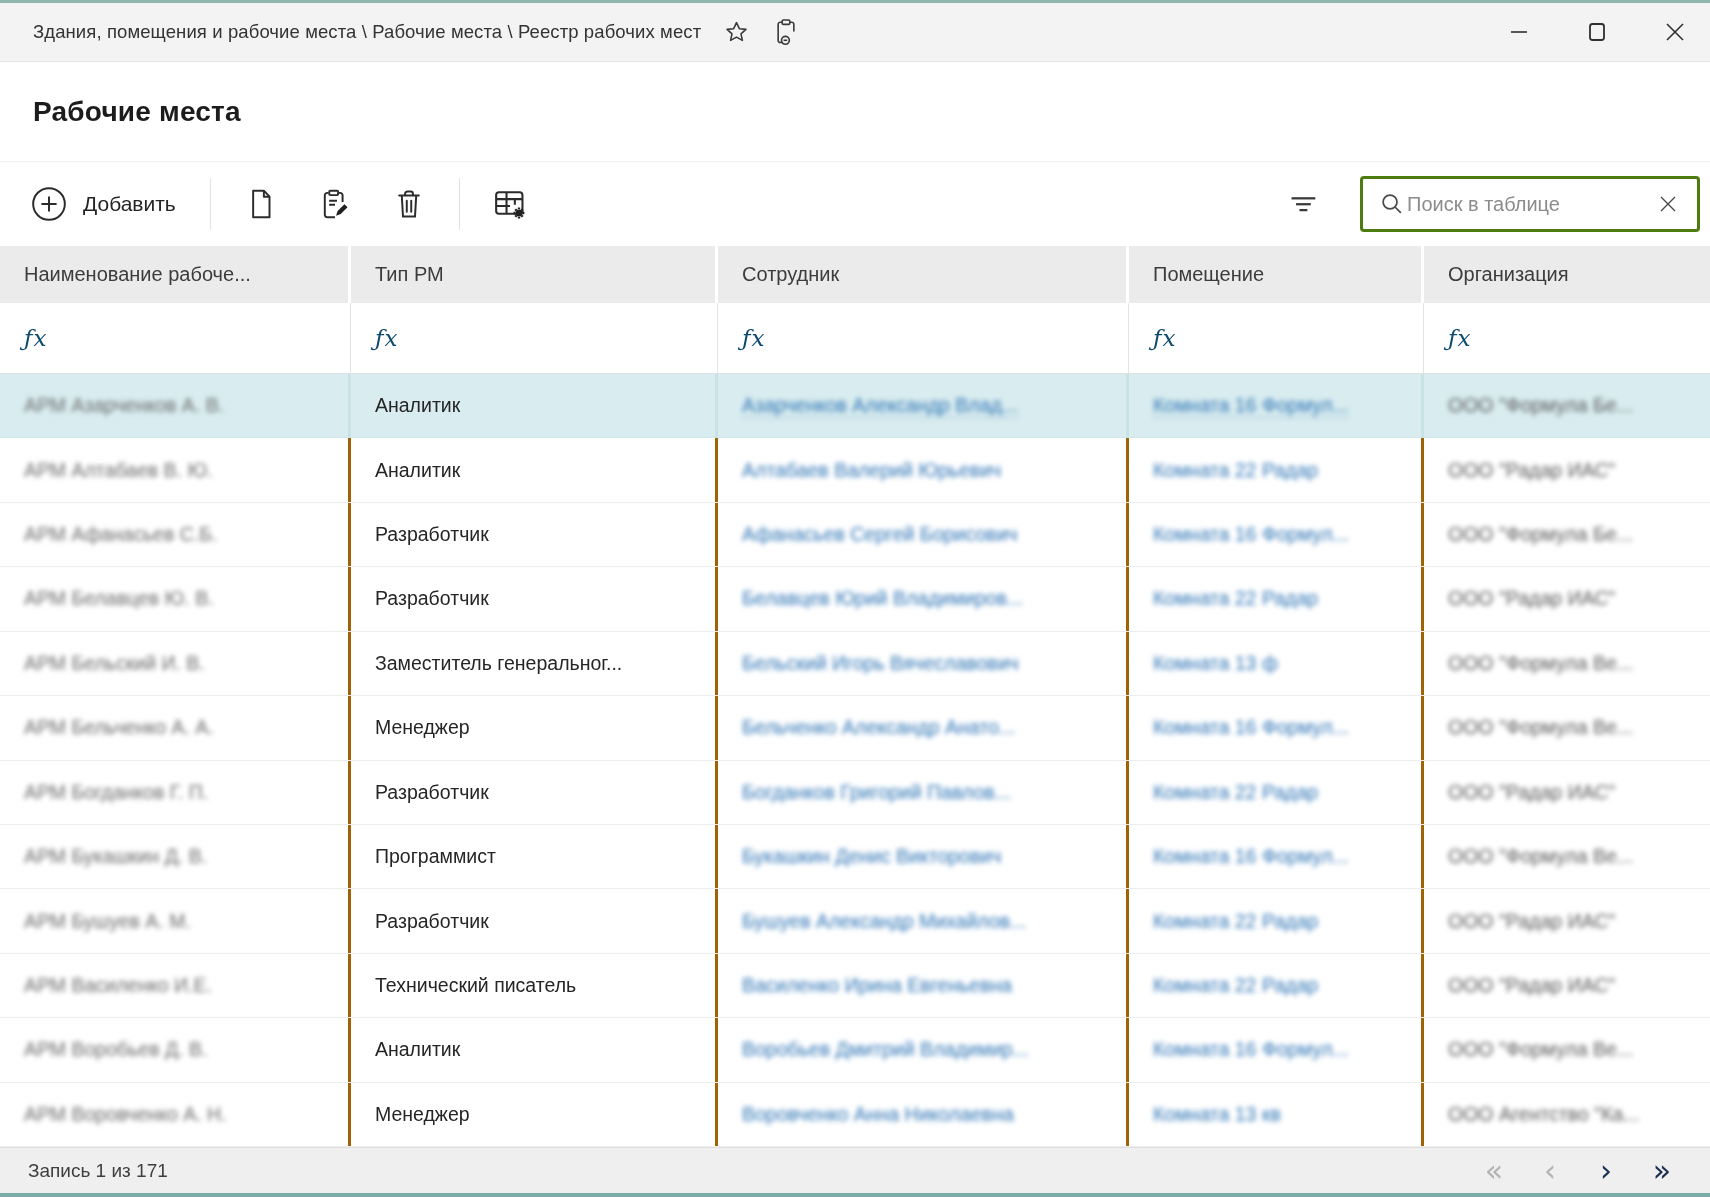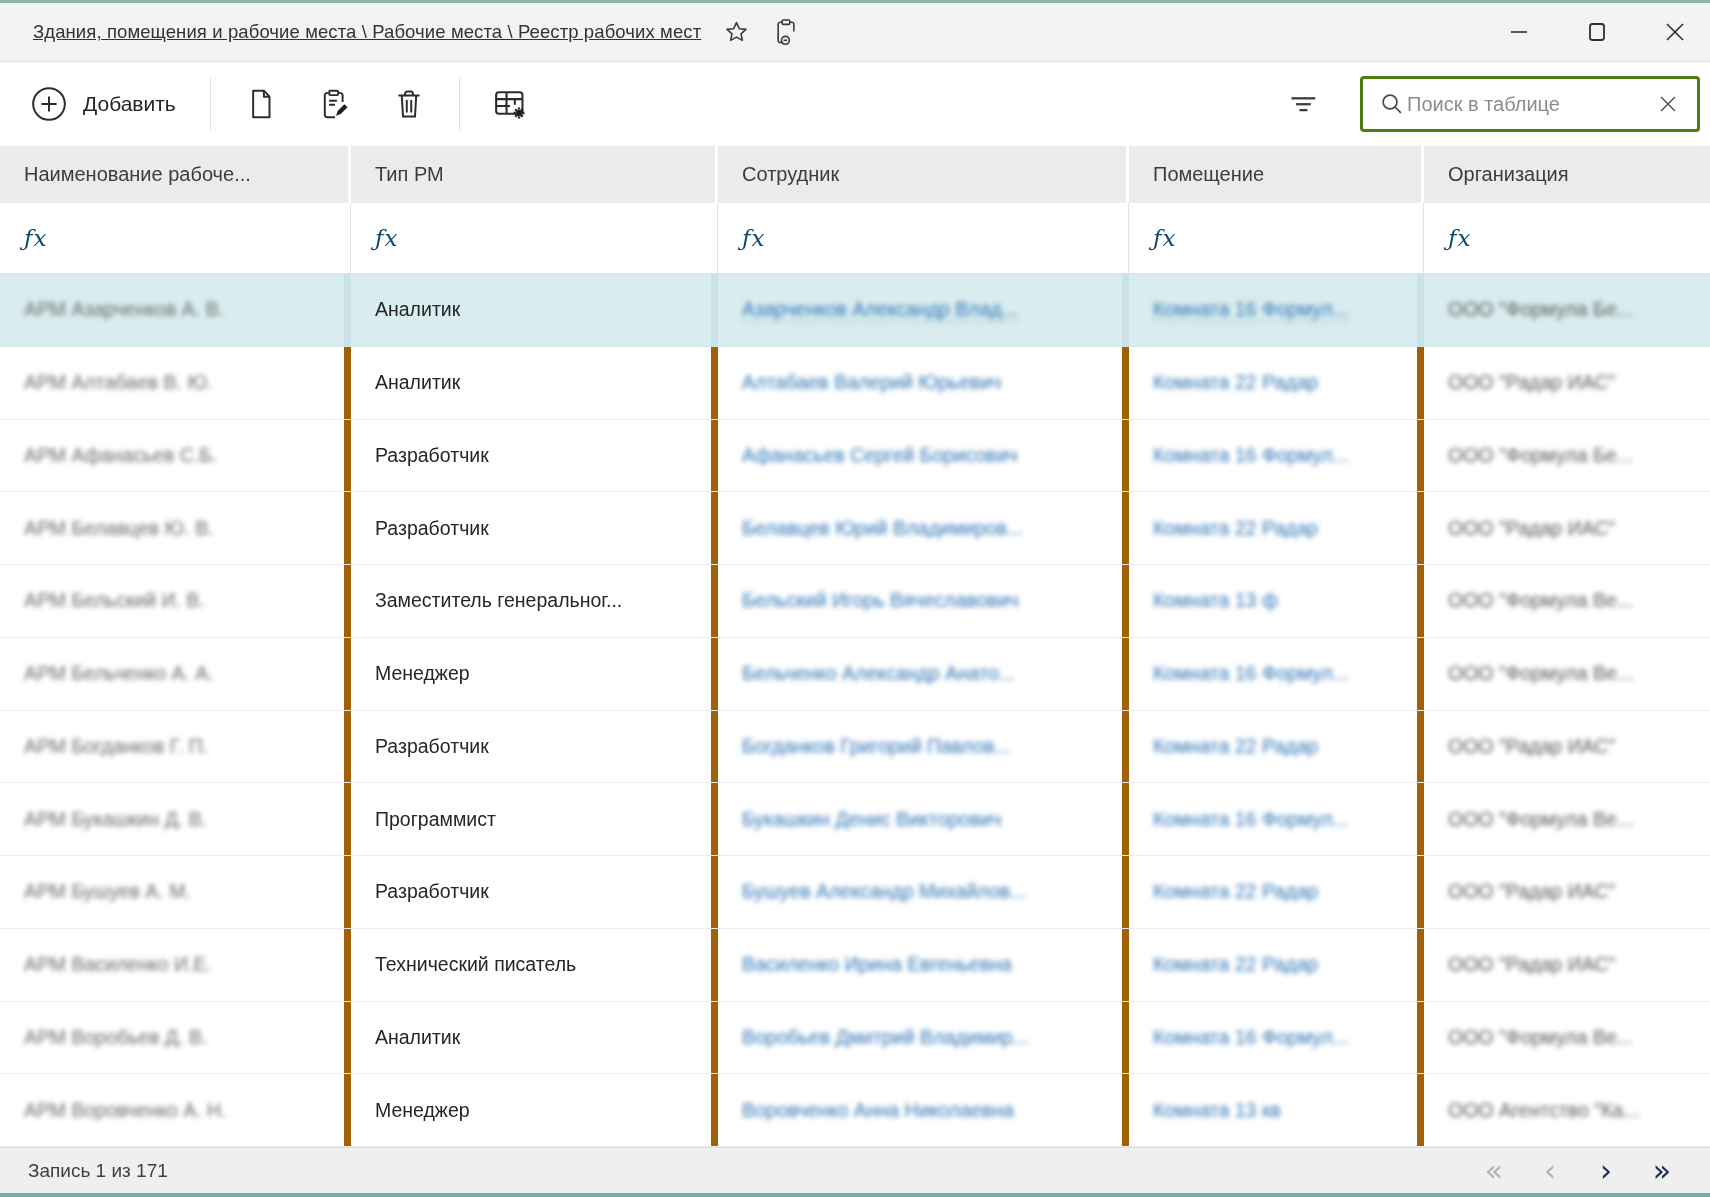--- a/index.html
+++ b/index.html
@@ -11,21 +11,21 @@
     -webkit-font-smoothing:antialiased;
   }
   .accent-top{height:3px;background:#8eb5ae;flex:0 0 auto;}
   .accent-bottom{height:4px;background:#79aca7;flex:0 0 auto;}
 
   
   .titlebar{
     flex:0 0 59px;background:#f3f3f3;border-bottom:1px solid #e3e3e3;
     display:flex;align-items:center;padding:0 0 0 33px;box-sizing:border-box;
   }
-  .breadcrumb{font-size:18.5px;color:#333;white-space:nowrap;letter-spacing:.1px;text-decoration:underline;}
+  .breadcrumb{font-size:18.5px;color:#333;white-space:nowrap;letter-spacing:.1px;}
   .tb-icon{display:flex;align-items:center;justify-content:center;width:34px;height:34px;cursor:pointer;}
   .tb-icon.star{margin-left:18px;}
   .tb-icon.copy{margin-left:16px;}
   .titlebar .spacer{flex:1;}
   .winbtn{width:46px;height:40px;display:flex;align-items:center;justify-content:center;cursor:pointer;}
   .winbtn.min{margin-right:32px;}
   .winbtn.max{margin-right:32px;}
   .winbtn.close{margin-right:12px;}
 
   
@@ -67,21 +67,21 @@
   .fcell:not(:last-child){border-right:1px solid #e4e4e4;}
   .fx{font-family:"DejaVu Serif",serif;font-style:italic;font-size:23px;color:#0c4a6e;letter-spacing:1px;}
 
   .tbody{flex:1;display:flex;flex-direction:column;}
   .trow{flex:1;border-bottom:1px solid #ececec;cursor:pointer;background:#fff;}
   .trow.highlighted{background:#d9edf0;border-bottom:1px solid #cfe5e8;}
   .cell{
     display:flex;align-items:center;padding-left:24px;box-sizing:border-box;
     font-size:19.5px;color:#262626;white-space:nowrap;overflow:hidden;
   }
-  .cell:not(:last-child){border-right:7px solid #a16207;}
+  .cell:not(:last-child){border-right:3px solid #a16207;}
   .trow.highlighted .cell:not(:last-child){border-right-color:#c9e2e5;}
   .blur-gray{filter:blur(2.6px);color:#6b6b6b;}
   .blur-dark{filter:blur(2.6px);color:#5a5a5a;}
   .link{color:#2e74b5;}
   .blur-link{filter:blur(2.7px);}
   .trow.highlighted .link{border-bottom:1px dashed #7aa6cc;}
 
   
   .footer{
     flex:0 0 46px;background:#efefef;border-top:1px solid #e0e0e0;
@@ -131,20 +131,23 @@
           <rect x="4" y="3" width="14" height="16" rx="2.5" stroke="#2f2f2f" stroke-width="1.8"></rect>
         </svg>
     </span>
     <span class="winbtn close">
       <svg width="24" height="24" viewBox="0 0 24 24">
           <path d="M4 4l16 16M20 4L4 20" stroke="#2f2f2f" stroke-width="1.6"></path>
         </svg>
     </span>
   </div>
 
+  <div class="title-block">
+    <span class="page-title">Рабочие места</span>
+  </div>
 
   <div class="toolbar">
     <div class="add-btn">
       <span>
         <svg width="38" height="38" viewBox="0 0 24 24" fill="none" stroke="#2c2c2c" stroke-width="1.25">
           <circle cx="12" cy="12" r="10"></circle>
             <path d="M12 7.2v9.6M7.2 12h9.6"></path>
         </svg>
       </span>
       <span>Добавить</span>

